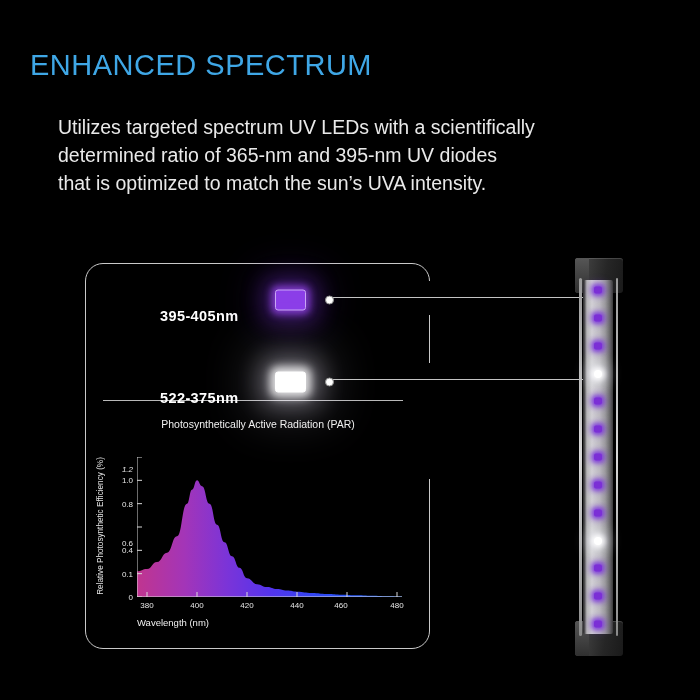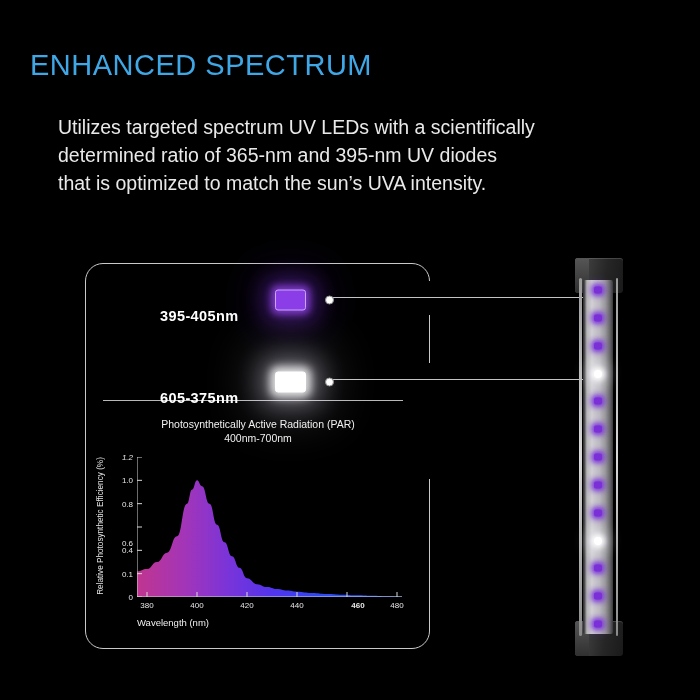--- a/index.html
+++ b/index.html
@@ -317,29 +317,28 @@
     <div class="border-gap g2"></div>
     <div class="divider"></div>
 
     <div class="legend-row r1">
       <span class="legend-label">395-405nm</span>
       <span class="swatch purple"></span>
       <span class="node-dot"></span>
     </div>
 
     <div class="legend-row r2">
-      <span class="legend-label">605-375nm</span>
+      <span class="legend-label">522-375nm</span>
       <span class="swatch white"></span>
       <span class="node-dot"></span>
     </div>
 
     <div id="chart">
       <div class="chart-title">
         <span>Photosynthetically Active Radiation (PAR)</span>
-        <span class="t2">400nm-700nm</span>
       </div>
 
       <div class="y-wrap">
         <span>Relative Photosynthetic Efficiency (%)</span>
       </div>
 
       <div class="plot-wrap">
         <svg class="plot-svg" viewBox="0 0 265 140" preserveAspectRatio="none">
           <defs>
             <linearGradient id="specGrad" x1="0" y1="0" x2="1" y2="0">
@@ -372,28 +371,28 @@
               <line x1="0" y1="0" x2="5" y2="0"></line>
             </g>
         </svg>
         <div id="yticks">
             <span class="ytick" style="top: 140px;">0</span>
             <span class="ytick" style="top: 116.667px;">0.1</span>
             <span class="ytick" style="top: 93.3333px; padding-left: 47px;">0.4</span>
             <span class="ytick" style="top: 86px;">0.6</span>
             <span class="ytick" style="top: 46.6667px;">0.8</span>
             <span class="ytick" style="top: 23.3333px;">1.0</span>
-            <span class="ytick" style="top: 0px; font-style: italic;">1.2</span>
+            <span class="ytick" style="top: 12px; font-style: italic;">1.2</span>
           </div>
         <div id="xticks">
             <span class="xtick" style="left: 10px;">380</span>
             <span class="xtick" style="left: 60px;">400</span>
             <span class="xtick" style="left: 110px;">420</span>
             <span class="xtick" style="left: 160px;">440</span>
-            <span class="xtick" style="left: 221px; font-weight: bold;">460</span>
+            <span class="xtick" style="left: 204px;">460</span>
             <span class="xtick" style="left: 260px;">480</span>
           </div>
       </div>
 
       <div class="x-axis-title">Wavelength (nm)</div>
     </div>
   </div>
 
   <div id="ledbar">
     <div class="cap top">

